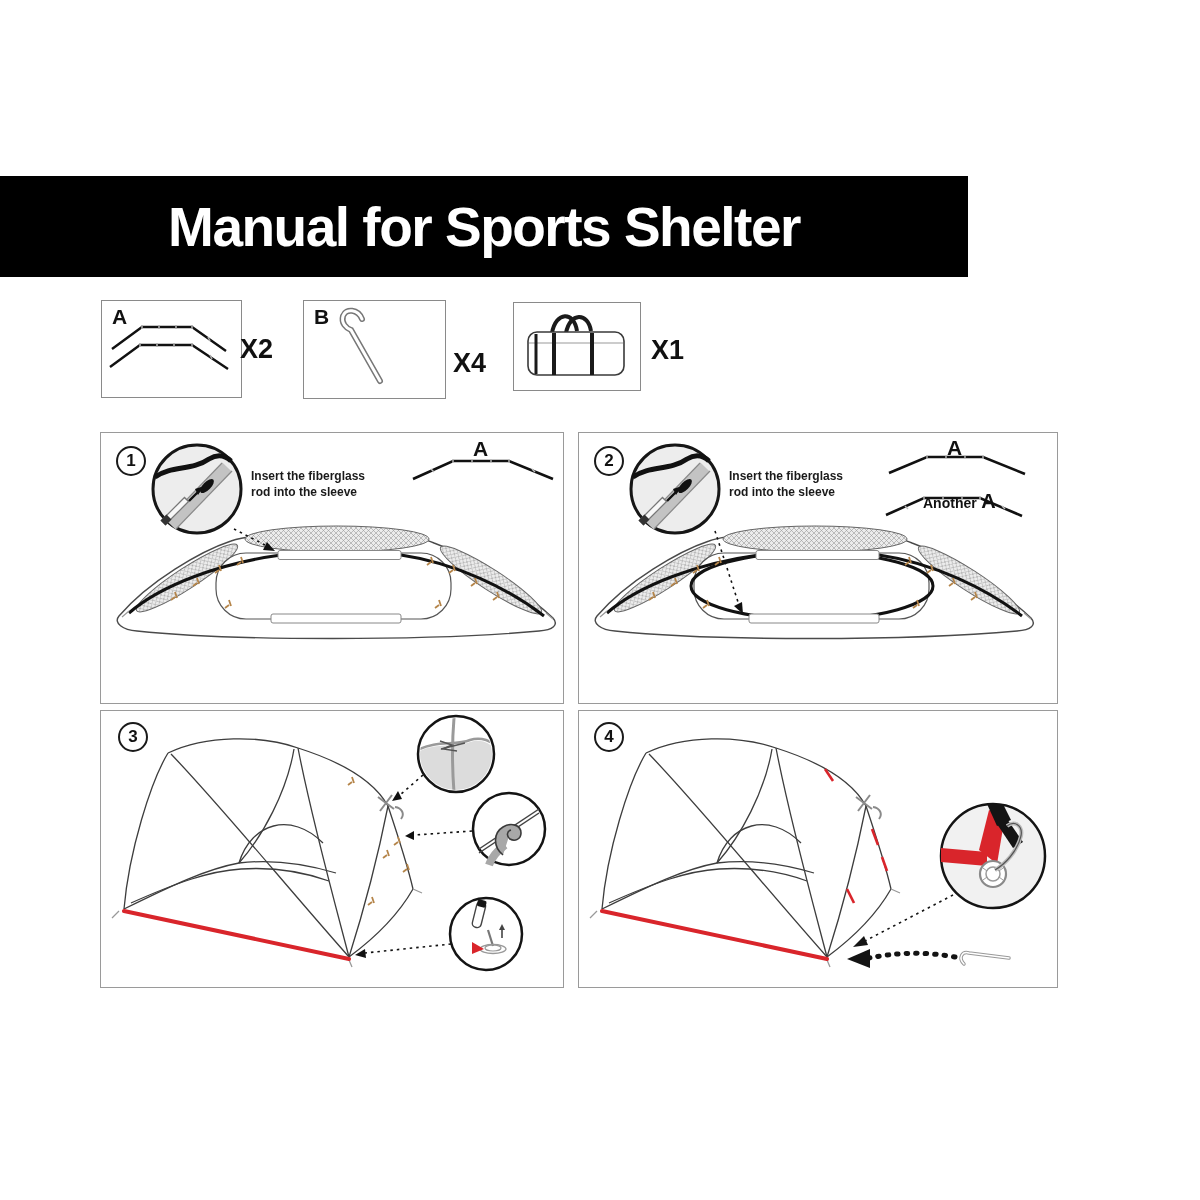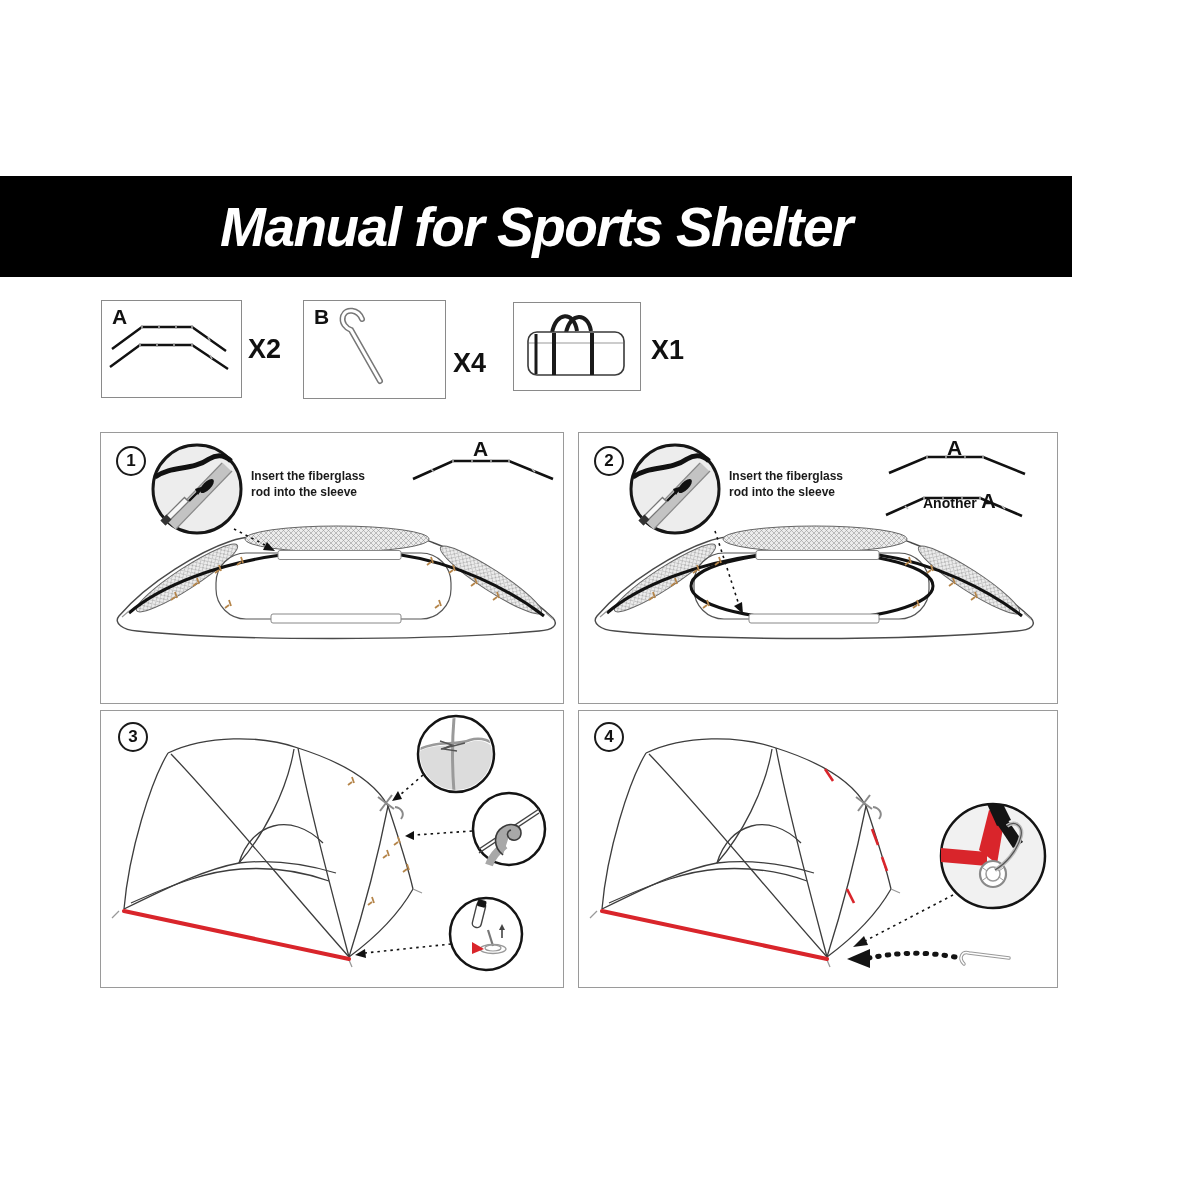--- a/index.html
+++ b/index.html
@@ -1,20 +1,20 @@
 <!DOCTYPE html>
 <html><head>
 <meta charset="utf-8">
 <style>
   html,body{margin:0;padding:0;background:#fff;}
   #page{position:relative;width:1200px;height:1200px;background:#ffffff;
         font-family:"Liberation Sans",sans-serif;overflow:hidden;}
   .abs{position:absolute;}
-  #banner{left:0;top:176px;width:1072px;height:101px;background:#000;
-          display:flex;align-items:center;justify-content:center;font-style:italic;}
+  #banner{left:0;top:176px;width:968px;height:101px;background:#000;
+          display:flex;align-items:center;justify-content:center;}
   #banner .title{color:#fff;font-size:55px;font-weight:bold;letter-spacing:-1.5px;}
   .part-box{border:1px solid #8a8a8a;background:#fff;}
   .part-label{position:absolute;left:10px;top:4px;font-size:21px;font-weight:bold;color:#111;}
   .qty{position:absolute;font-size:27px;font-weight:bold;color:#111;}
   .panel{position:absolute;border:1px solid #9a9a9a;background:#fff;}
   .badge{position:absolute;width:26px;height:26px;border:2px solid #1a1a1a;border-radius:50%;
          font-size:17px;font-weight:bold;color:#111;text-align:center;line-height:25px;}
   .instr{position:absolute;font-size:12px;font-weight:bold;color:#1a1a1a;line-height:1.32;}
   .rod-label{position:absolute;font-size:21px;font-weight:bold;color:#111;}
   .rod-label2{position:absolute;font-weight:bold;color:#111;}
@@ -45,21 +45,21 @@
           <line x1="90" y1="24" x2="90" y2="28"></line>
         <line x1="38" y1="42" x2="38" y2="46"></line>
           <line x1="55" y1="42" x2="55" y2="46"></line>
         <line x1="72" y1="42" x2="72" y2="46"></line>
           <line x1="90" y1="42" x2="90" y2="46"></line>
         <line x1="106" y1="36" x2="108" y2="40"></line>
           <line x1="108" y1="54" x2="110" y2="58"></line>
       </g>
     </svg>
   </div>
-  <div class="qty" style="left:248px;top:334px;">X2</div>
+  <div class="qty" style="left:240px;top:334px;">X2</div>
 
   <div class="abs part-box" style="left:303px;top:300px;width:141px;height:97px;">
     <div class="part-label">B</div>
     <svg width="141" height="97" viewBox="0 0 141 97">
       <path d="M58,18 C54,8 42,7 39,15 C37,22 42,27 47,29 L76,80" stroke="#777" stroke-width="6" fill="none" stroke-linecap="round"></path>
       <path d="M58,18 C54,8 42,7 39,15 C37,22 42,27 47,29 L76,80" stroke="#fff" stroke-width="3" fill="none" stroke-linecap="round"></path>
     </svg>
   </div>
   <div class="qty" style="left:453px;top:348px;">X4</div>
 

